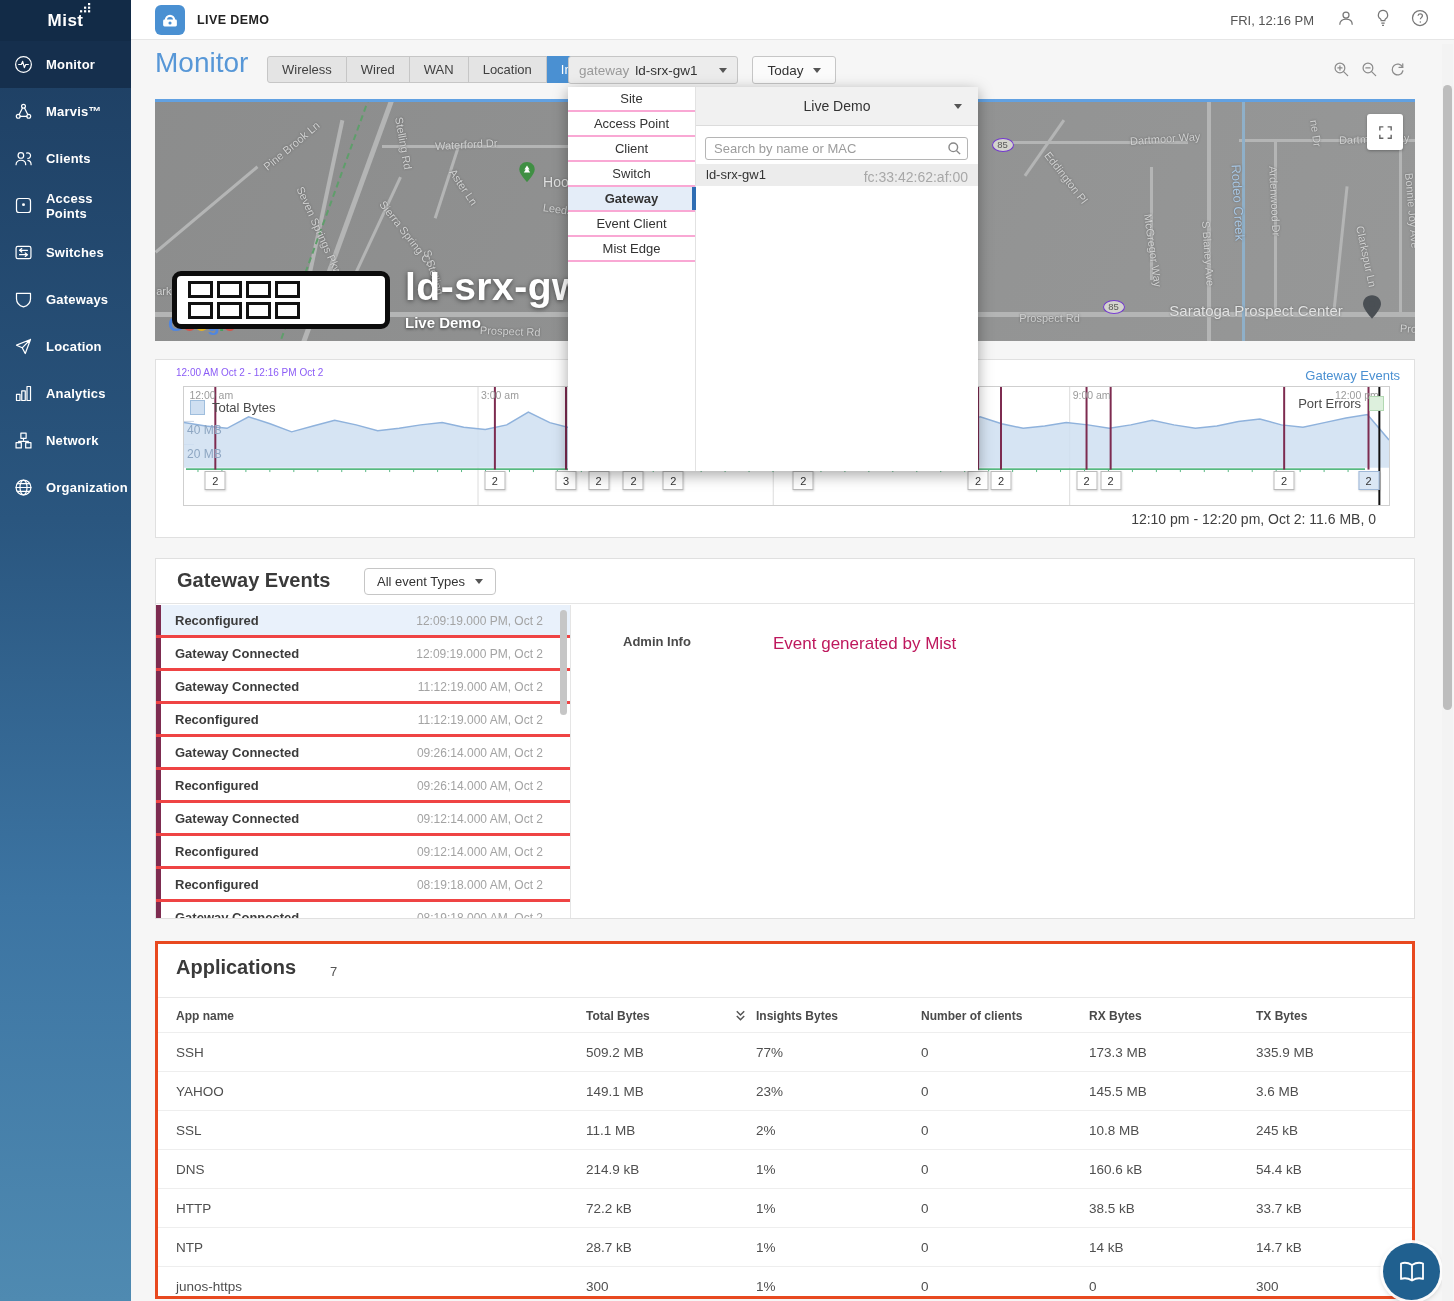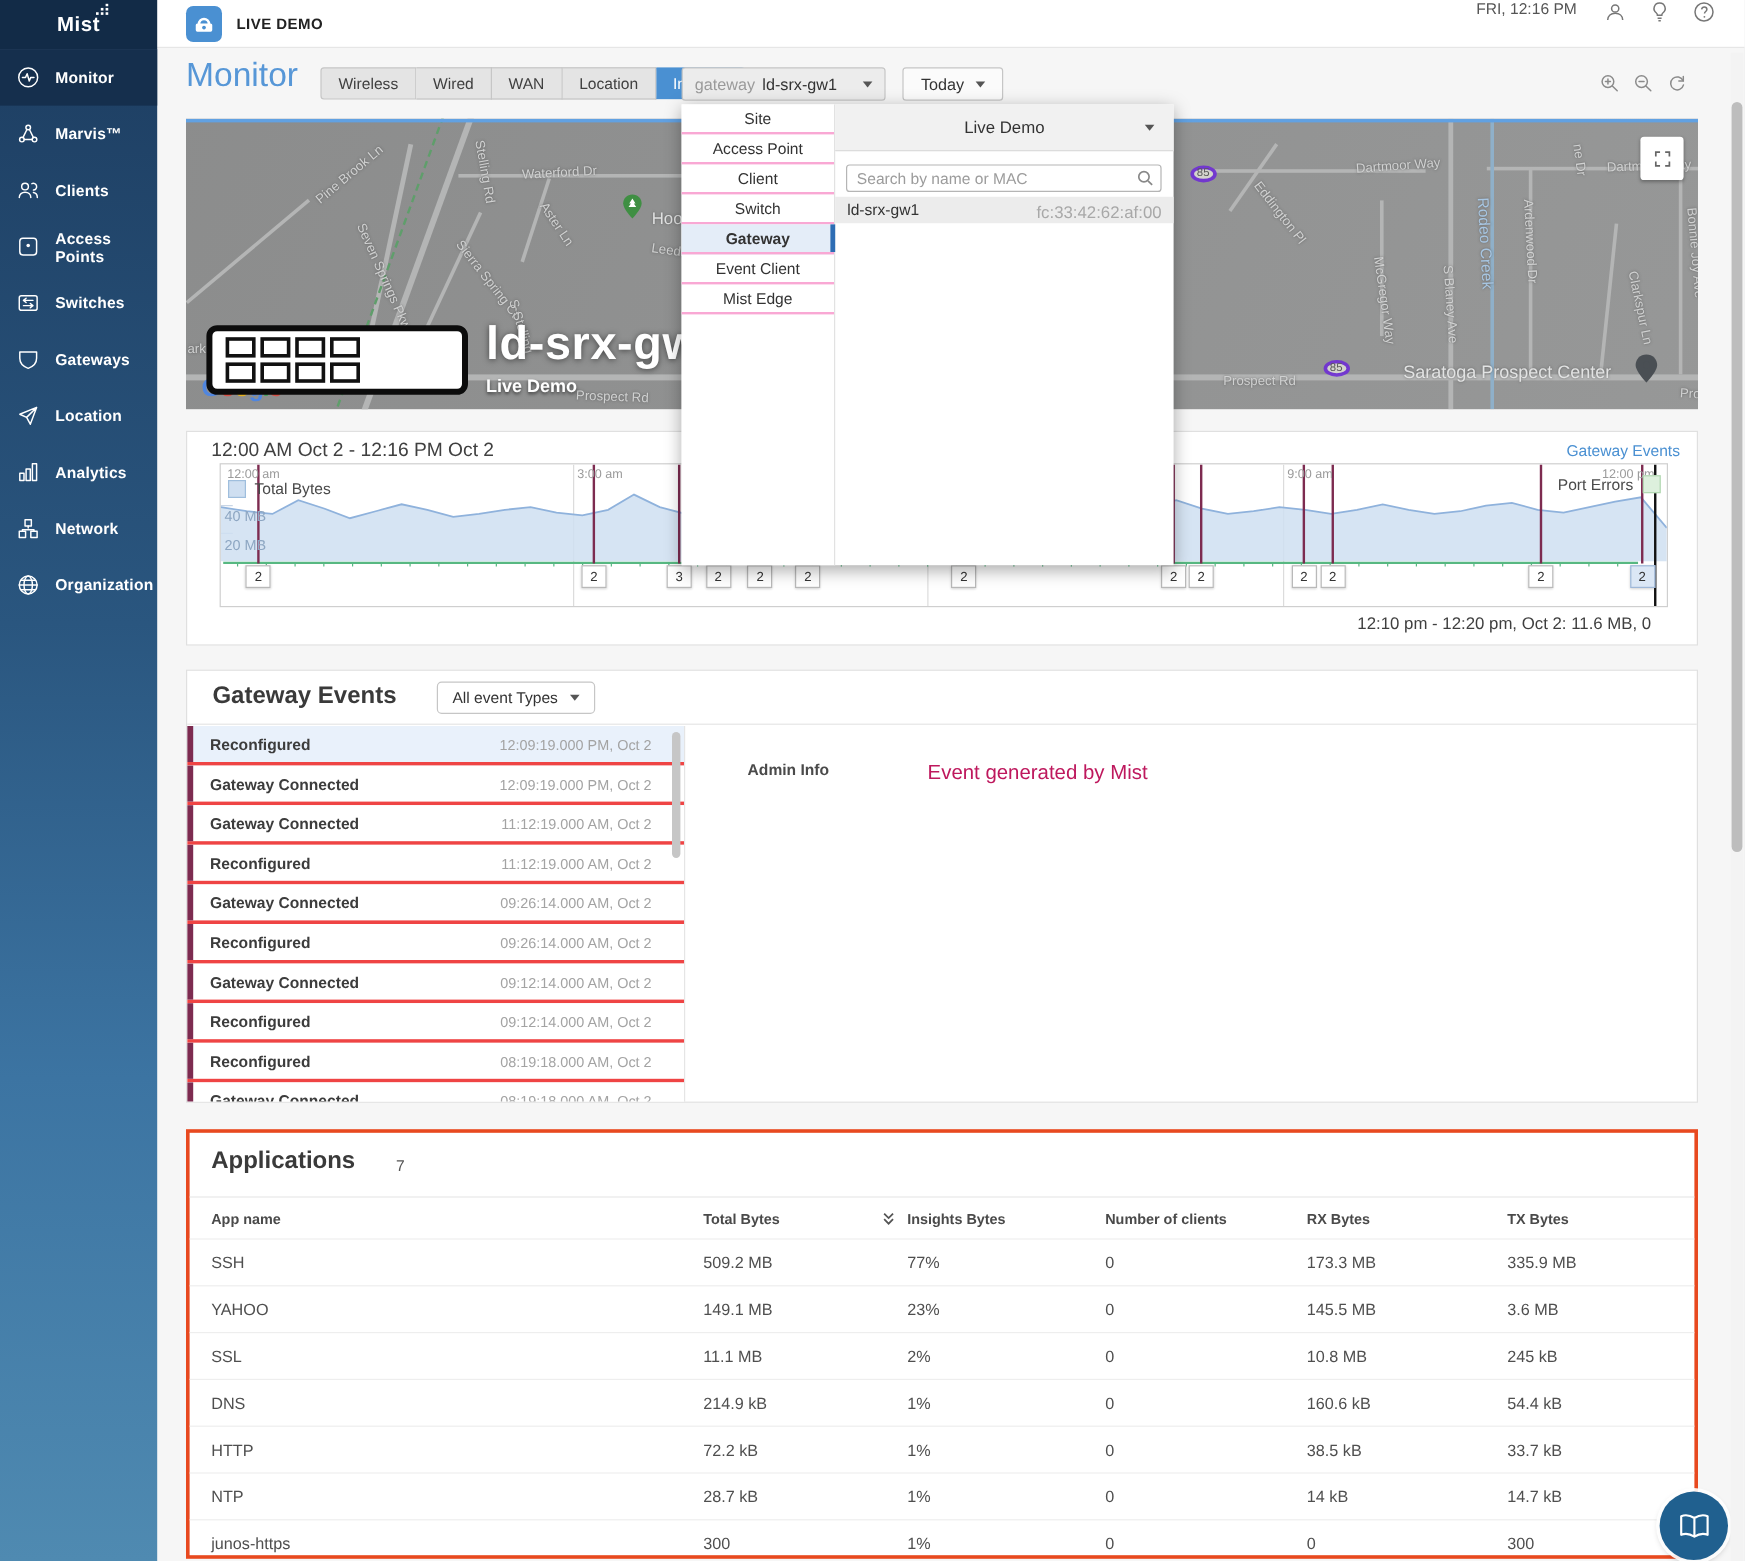--- a/index.html
+++ b/index.html
@@ -7,21 +7,21 @@
   body{font-family:"Liberation Sans",sans-serif}
   .viewport{position:relative;width:1454px;height:1301px;overflow:hidden;background:#f6f6f6}
 
   
   .topbar{position:absolute;top:0;left:0;right:0;height:40px;background:#fff;border-bottom:1px solid #e6e6e6;z-index:30}
   .brand{position:absolute;left:0;top:0;width:131px;height:41px;background:#122b47;color:#fff;display:flex;align-items:center;justify-content:center;font-size:17px;font-weight:bold;letter-spacing:.5px;cursor:pointer}
   .brand-dots{position:absolute;left:68px;top:3px;width:26px;height:12px}
   .org-chip{position:absolute;left:155px;top:5px;display:flex;align-items:center;gap:12px;cursor:pointer}
   .org-icon{width:30px;height:30px;border-radius:6px;background:#4a90d2;display:flex;align-items:center;justify-content:center}
   .org-name{font-size:12.5px;font-weight:bold;color:#222;letter-spacing:.4px}
-  .topbar-right{position:absolute;right:24px;top:0;height:28px;display:flex;align-items:flex-start;gap:17px}
+  .topbar-right{position:absolute;right:24px;top:0;height:28px;display:flex;align-items:flex-end;gap:17px}
   .clock{font-size:13px;color:#555;margin-right:5px}
   .tb-icon{display:flex;cursor:pointer}
   .tb-icon svg{width:20px;height:20px;stroke:#777;fill:none;stroke-width:1.5}
 
   
   .sidebar{position:absolute;left:0;top:41px;width:131px;bottom:0;background:linear-gradient(180deg,#1e3f63 0%,#2a567f 38%,#3c74a2 68%,#4f8ab1 100%);z-index:25}
   .sb-item{display:flex;align-items:center;height:47px;padding-left:13px;gap:12px;cursor:pointer}
   .sb-item.active{background:#152f4d}
   .sb-label{color:#fff;font-size:13px;font-weight:600;letter-spacing:.2px}
   .sb-icon{display:flex}
@@ -46,35 +46,35 @@
   .view-tools svg{width:17px;height:17px;stroke:#8b8b8b;fill:none;stroke-width:1.6;stroke-linecap:round}
 
   
   .map{position:absolute;left:24px;top:58px;width:1260px;height:242px;background:#9b9c9c;overflow:hidden}
   .map::after{content:"";position:absolute;inset:0;background:linear-gradient(115deg,rgba(60,60,60,.16),rgba(40,40,40,.04));pointer-events:none}
   .map-topline{position:absolute;left:0;top:0;right:0;height:3px;background:#61a1e2;z-index:6}
   .road{position:absolute;background:#b4b5b5;z-index:1}
   .map-label{position:absolute;font-size:11px;color:#d0d1d1;white-space:nowrap;text-shadow:0 0 2px rgba(70,70,70,.7);transform-origin:left center;z-index:4}
   .map-label.water{color:#a8c6e2;font-size:13px}
   .map-label.poi-big{font-size:15px;color:#e2e3e3}
-  .shield{position:absolute;width:22px;height:14px;border-radius:50%;background:#dfe0d7;border:3px solid #6d28d9;color:#4f4f4f;font-size:9.5px;display:flex;align-items:center;justify-content:center;z-index:4;opacity:.85}
+  .shield{position:absolute;width:22px;height:14px;border-radius:50%;background:#dfe0d7;border:1px solid #6d28d9;color:#4f4f4f;font-size:9.5px;display:flex;align-items:center;justify-content:center;z-index:4;opacity:.85}
   .map-pin{position:absolute;z-index:4}
   .device-card{position:absolute;left:17px;top:172px;width:218px;height:58px;background:#fff;border:5px solid #0c0c0c;border-radius:9px;z-index:5;display:flex;align-items:center}
   .ports{display:grid;grid-template-columns:repeat(4,25px);grid-auto-rows:17px;gap:4px;margin-left:11px}
   .port{border:3px solid #111;background:#fff}
   .device-name{position:absolute;left:250px;top:166px;font-size:39px;font-weight:600;color:#fff;text-shadow:0 1px 5px rgba(0,0,0,.55);z-index:4;letter-spacing:.5px}
   .device-site{position:absolute;left:250px;top:215px;font-size:15px;font-weight:bold;color:#fff;text-shadow:0 1px 3px rgba(0,0,0,.6);z-index:6}
   .gmap-logo{position:absolute;left:13px;bottom:5px;font-size:21px;font-weight:bold;z-index:4;opacity:.8;letter-spacing:-1px}
   .fs-btn{position:absolute;right:12px;top:15px;width:36px;height:36px;background:#fff;border-radius:3px;box-shadow:0 1px 3px rgba(0,0,0,.3);display:flex;align-items:center;justify-content:center;z-index:5;cursor:pointer;border:none}
   .fs-btn svg{width:17px;height:17px;stroke:#666;fill:none;stroke-width:2}
 
   
   .card{position:absolute;background:#fff;border:1px solid #e0e0e0}
   .timeline-card{left:24px;top:318px;width:1260px;height:179px}
-  .tl-range{position:absolute;left:20px;top:7px;font-size:16px;color:#404040}
+  .tl-range{position:absolute;left:20px;top:7px;font-size:10px;color:#8b5cf6}
   .tl-link{position:absolute;right:14px;top:8px;font-size:13px;color:#4a90d2;cursor:pointer;text-decoration:none}
   .plot{position:absolute;left:27px;top:26px;width:1207px;height:120px;border:1px solid #cfcfcf}
   #tl-svg{position:absolute;inset:0;width:100%;height:100%}
   .xtick{position:absolute;top:2px;font-size:10.5px;color:#9b9b9b;padding:0 3px;white-space:nowrap}
   .legend-total{position:absolute;left:6px;top:13px;display:flex;align-items:center;gap:7px;font-size:13px;color:#4a4a4a;z-index:2}
   .legend-pe{position:absolute;right:5px;top:9px;display:flex;align-items:center;gap:8px;font-size:13px;color:#4a4a4a;z-index:2}
   .sq{width:15px;height:15px;background:#cfdff1;border:1px solid #9fbedd;display:inline-block}
   .sq.g{background:#ddf0dd;border-color:#b2d8b2}
   .ytick{position:absolute;left:3px;font-size:12px;color:#8da6c2;z-index:2}
   .badge{position:absolute;transform:translateX(-50%);top:84px;min-width:21px;height:19px;background:#fff;border:1px solid #b9b9b9;box-shadow:0 1px 2px rgba(0,0,0,.18);font-size:11px;color:#333;display:flex;align-items:center;justify-content:center;z-index:3;cursor:pointer}

